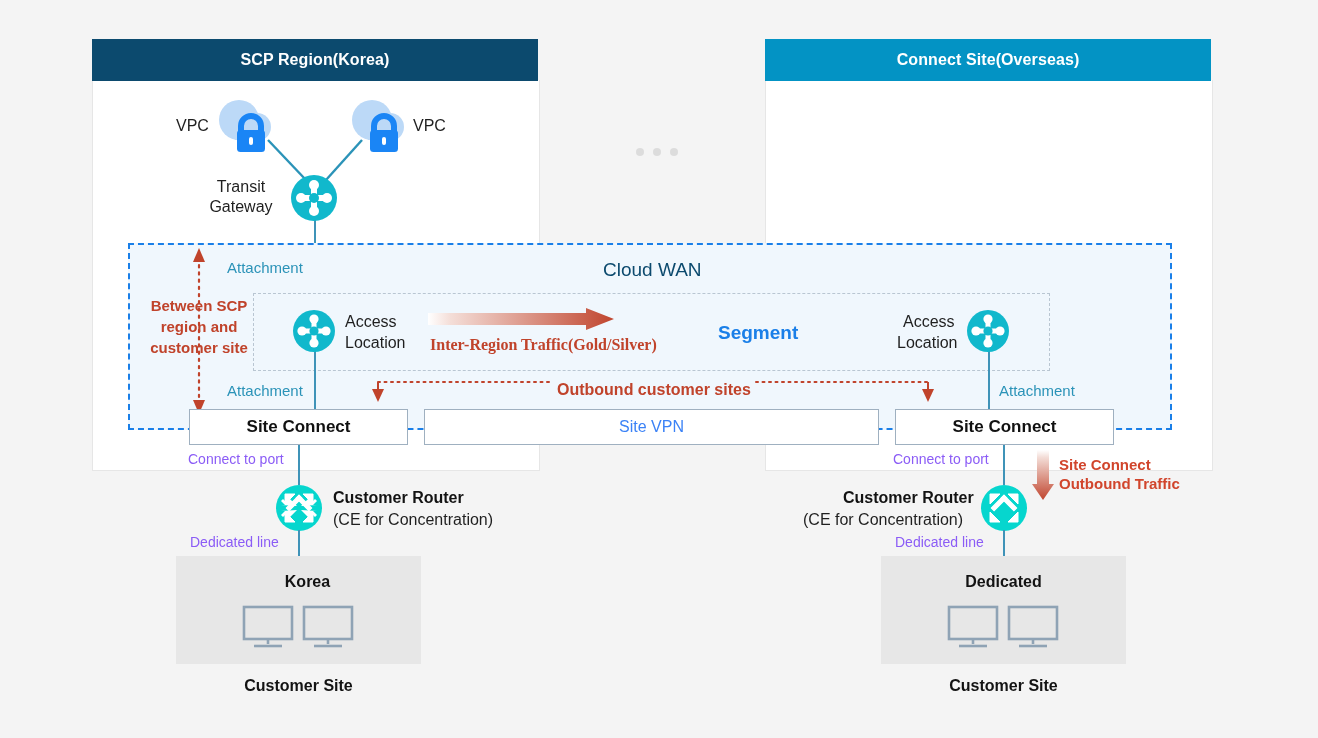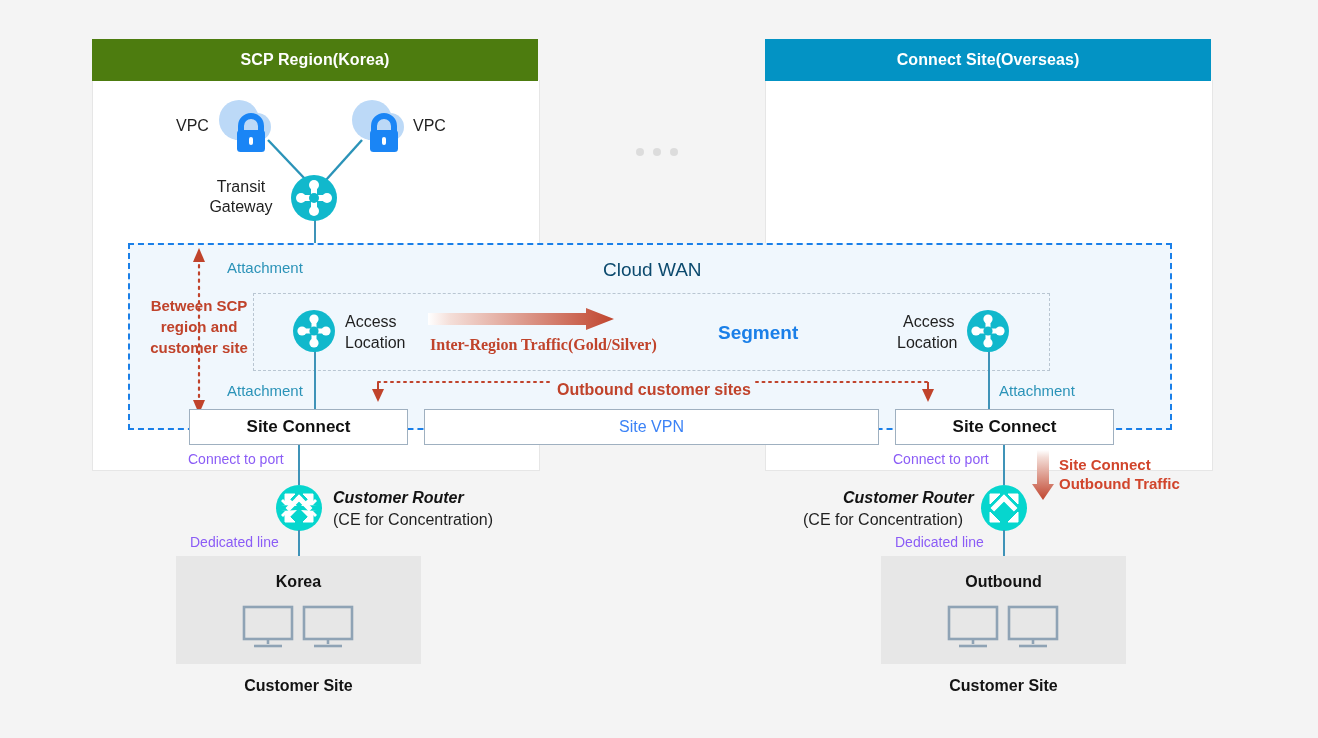--- a/index.html
+++ b/index.html
@@ -62,21 +62,21 @@
     position: absolute;
     color: #1a7fe8;
     font-weight: bold;
     font-size: 19px;
     white-space: nowrap;
   }
 
   
   .txt { position: absolute; white-space: pre; }
   .t-dark   { color: #1f1f1f; font-size: 16px; }
-  .t-bold   { color: #131313; font-size: 16px; font-weight: bold; font-style: italic; }
+  .t-bold   { color: #131313; font-size: 16px; font-weight: bold; }
   .t-gray   { color: #8b5cf6; font-size: 14px; }
   .t-teal   { color: #2b93b8; font-size: 15px; }
   .t-red    { color: #c0432b; font-size: 15px; font-weight: bold; }
   .t-redsm  { color: #d1452c; font-size: 14px; font-weight: bold; }
   .center   { text-align: center; }
 
   
   .wbox {
     position: absolute;
     background: #ffffff;
@@ -114,21 +114,21 @@
   }
 
   svg { display: block; overflow: visible; }
 </style>
 </head>
 <body>
 
 <div id="stage">
 
   <div class="panel-body" style="left:92px; top:80px; width:446px; height:390px;"></div>
-  <div class="panel-header" style="left:92px; top:39px; width:446px; height:42px; background:#4d7c0f;">
+  <div class="panel-header" style="left:92px; top:39px; width:446px; height:42px; background:#0c4a6e;">
     <span>SCP Region(Korea)</span>
   </div>
 
   <div class="panel-body" style="left:765px; top:80px; width:446px; height:390px;"></div>
   <div class="panel-header" style="left:765px; top:39px; width:446px; height:42px; background:#0393c4;">
     <span>Connect Site(Overseas)</span>
   </div>
 
   <div class="dots" style="left:636px; top:148px;">
     <span></span>
@@ -293,21 +293,21 @@
       <rect x="14" y="14" width="18" height="4" transform="rotate(-45 23 23)"></rect>
     </g>
   </svg>
   <div class="txt t-bold" style="left:333px; top:489px;">Customer Router</div>
   <div class="txt t-dark" style="left:333px; top:511px;">(CE for Concentration)</div>
 
   <div class="vline-gray" style="left:298px; top:530px; height:32px; background:#3f93b8; width:2px;"></div>
   <div class="txt t-gray" style="left:190px; top:534px;">Dedicated line</div>
 
   <div class="site-box" style="left:176px; top:556px; width:245px; height:108px;"></div>
-  <div class="site-title" style="left:176px; top:573px; width:245px;">Korea</div>
+  <div class="site-title" style="left:185px; top:573px; width:245px;">Korea</div>
   <svg class="abs" style="left:242px; top:605px;" width="114" height="44">
     <g fill="none" stroke="#8fa3b5" stroke-width="2.6">
       <rect x="2" y="2" width="48" height="32"></rect>
       <path d="M26 34 v5"></path>
       <path d="M12 41 h28"></path>
       <rect x="62" y="2" width="48" height="32"></rect>
       <path d="M86 34 v5"></path>
       <path d="M72 41 h28"></path>
     </g>
   </svg>
@@ -324,21 +324,21 @@
       <rect x="14" y="14" width="18" height="4" transform="rotate(-45 23 23)"></rect>
     </g>
   </svg>
   <div class="txt t-bold" style="left:843px; top:489px;">Customer Router</div>
   <div class="txt t-dark" style="left:803px; top:511px;">(CE for Concentration)</div>
 
   <div class="vline-gray" style="left:1003px; top:530px; height:32px; background:#3f93b8; width:2px;"></div>
   <div class="txt t-gray" style="left:895px; top:534px;">Dedicated line</div>
 
   <div class="site-box" style="left:881px; top:556px; width:245px; height:108px;"></div>
-  <div class="site-title" style="left:881px; top:573px; width:245px;">Outbound</div>
+  <div class="site-title" style="left:881px; top:573px; width:245px;">Dedicated</div>
   <svg class="abs" style="left:947px; top:605px;" width="114" height="44">
     <g fill="none" stroke="#8fa3b5" stroke-width="2.6">
       <rect x="2" y="2" width="48" height="32"></rect>
       <path d="M26 34 v5"></path>
       <path d="M12 41 h28"></path>
       <rect x="62" y="2" width="48" height="32"></rect>
       <path d="M86 34 v5"></path>
       <path d="M72 41 h28"></path>
     </g>
   </svg>

